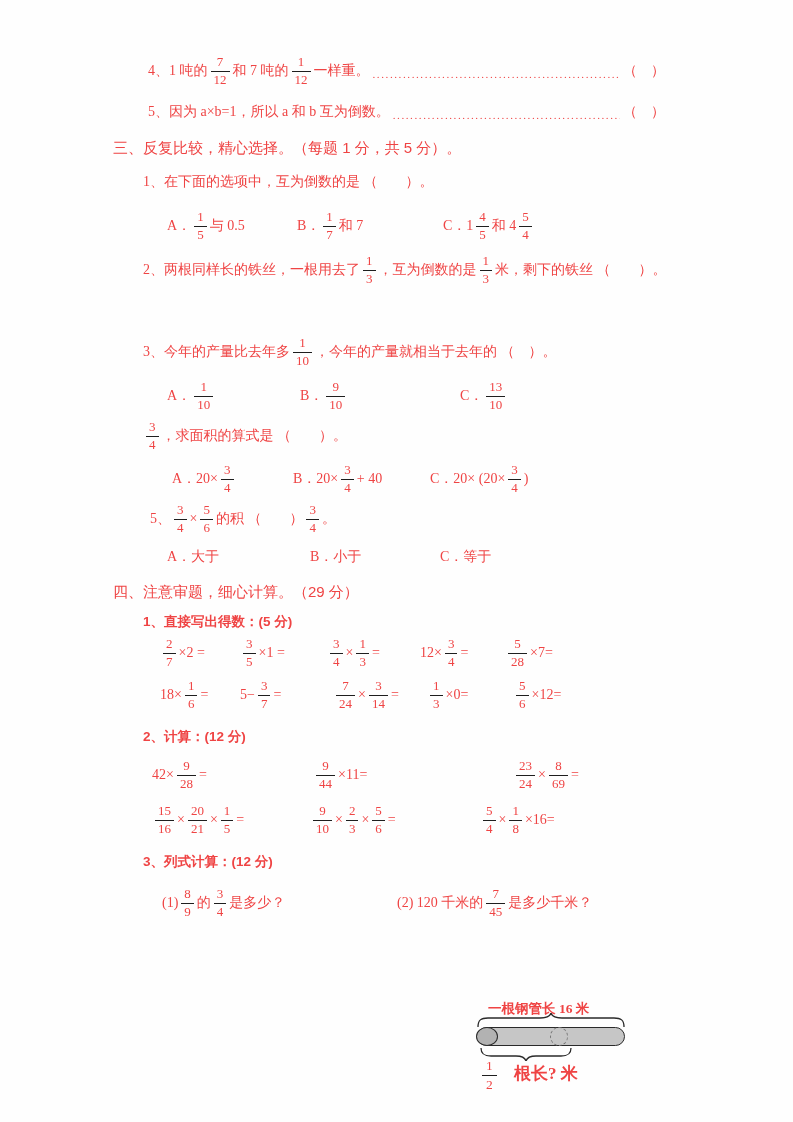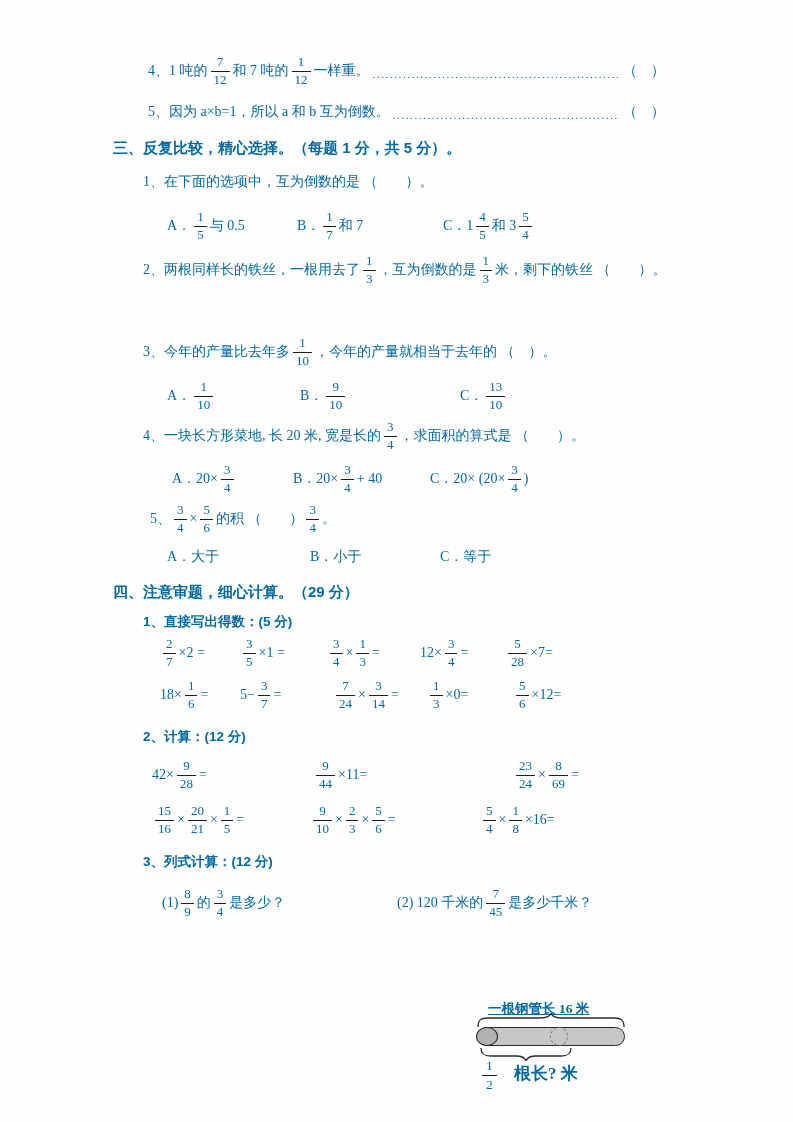--- a/index.html
+++ b/index.html
@@ -2,21 +2,21 @@
 <html><head>
 <meta charset="utf-8">
 <style>
   html,body{margin:0;padding:0;background:#e8e8e8;}
   .page{
     position:relative;
     width:793px;height:1122px;
     margin:0 auto;
     background:#fefefe;
     font-family:"Liberation Serif","DejaVu Serif",serif;
-    color:#0369a1;
+    color:#ef4444;
     overflow:hidden;
   }
   .abs{position:absolute;}
   .line{
     display:flex;align-items:center;
     white-space:nowrap;font-size:14px;
   }
   .line > .t{flex:0 0 auto;}
   .dots{
     flex:1 1 auto;overflow:hidden;white-space:nowrap;
@@ -24,36 +24,36 @@
     margin:0 3px;transform:translateY(3px);
   }
   .frac{
     display:inline-flex;flex-direction:column;align-items:center;
     font-size:13px;line-height:1.25;margin:0 3px;flex:0 0 auto;
   }
   .frac .num,.frac .den{display:block;padding:0 3px;text-align:center;}
   .frac .den{border-top:1px solid #1e1e1e;}
   .heading{
     font-family:"Liberation Sans","DejaVu Sans",sans-serif;
-    font-weight:700;font-size:15px;white-space:nowrap;
+    font-weight:400;font-size:15px;white-space:nowrap;
   }
   .subtitle{
     font-family:"Liberation Sans","DejaVu Sans",sans-serif;
     font-weight:700;font-size:13.5px;white-space:nowrap;
   }
   .row{position:absolute;}
   .cell{
     position:absolute;top:0;display:inline-flex;align-items:center;
     white-space:nowrap;font-size:14px;
   }
   
   .pipe-wrap{left:470px;top:1000px;width:180px;height:115px;}
   .pipe-label-top{
     position:absolute;left:18px;top:0;
-    font-weight:700;font-size:13.5px;white-space:nowrap;text-decoration:underline;
+    font-weight:700;font-size:13.5px;white-space:nowrap;
   }
   .brace{position:absolute;}
   .pipe-body{
     position:absolute;left:7px;top:27px;width:148px;height:19px;
     background:#c6c6c6;border:1px solid #2a2a2a;border-radius:10px;
     box-sizing:border-box;
   }
   .pipe-cap{
     position:absolute;left:6px;top:27px;width:22px;height:19px;
     background:#b2b2b2;border:1px solid #2a2a2a;border-radius:50%;
@@ -122,21 +122,21 @@
           <span class="den">7</span>
         </span>
         <span class="t">和 7</span>
       </span>
     <span class="cell" style="left:276px;height:48px">
         <span class="t">C．1 </span>
         <span class="frac">
           <span class="num">4</span>
           <span class="den">5</span>
         </span>
-        <span class="t">和 3 </span>
+        <span class="t">和 4 </span>
         <span class="frac">
           <span class="num">5</span>
           <span class="den">4</span>
         </span>
       </span>
   </div>
 
   <div class="abs line" style="top:248px;left:143px;height:44px">
       <span class="t">2、两根同样长的铁丝，一根用去了</span>
       <span class="frac">
@@ -177,21 +177,20 @@
     <span class="cell" style="left:293px;height:48px">
         <span class="t">C．</span>
         <span class="frac">
           <span class="num">13</span>
           <span class="den">10</span>
         </span>
       </span>
   </div>
 
   <div class="abs line" style="top:414px;left:143px;height:44px">
-      <span class="t">4、一块长方形菜地, 长 20 米, 宽是长的</span>
       <span class="frac">
         <span class="num">3</span>
         <span class="den">4</span>
       </span>
       <span class="t">，求面积的算式是 （　　）。</span>
     </div>
   <div class="row" style="top:455px;left:172px;width:580px;height:48px">
     <span class="cell" style="left:0;height:48px">
         <span class="t">A．20×</span>
         <span class="frac">

